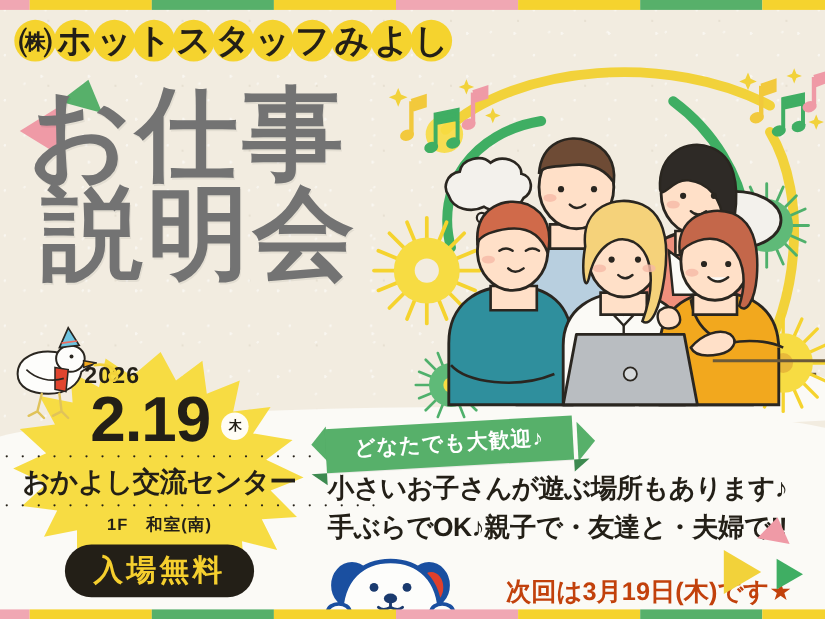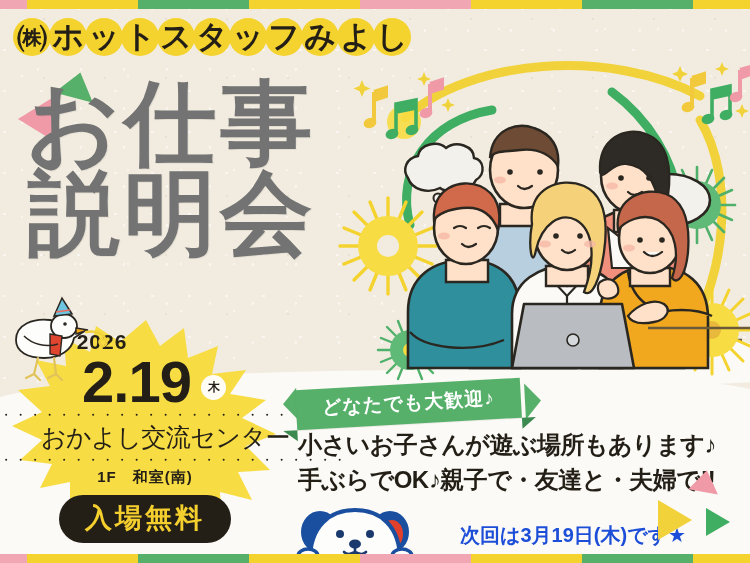--- a/index.html
+++ b/index.html
@@ -65,21 +65,21 @@
   .title{
     position:absolute;left:26px;top:78px;z-index:24;
     color:#737373;
     font-weight:700;
     font-size:92px;
     line-height:0.98;
     letter-spacing:4px;
     text-shadow:1px 1px 0 rgba(0,0,0,.06);
   }
   .title div{white-space:nowrap;}
-  .title .l2{margin-left:2px;}
+  .title .l2{margin-left:12px;}
 
   
   .tri{position:absolute;width:0;height:0;}
 
   
   .people{position:absolute;left:400px;top:100px;width:350px;height:270px;z-index:14;}
 
   
   .splash{position:absolute;left:8px;top:318px;width:280px;height:210px;z-index:16;}
   .date-block{position:absolute;left:0;top:330px;width:290px;z-index:20;text-align:center;color:#231f17;}
@@ -88,21 +88,21 @@
     font-size:58px;font-weight:700;line-height:0.95;letter-spacing:-1px;
     display:inline-flex;align-items:flex-end;margin-left:18px;
   }
   .dow{
     display:inline-block;width:25px;height:25px;border-radius:50%;
     background:#fffdf5;color:#231f17;font-size:12px;font-weight:700;
     line-height:25px;text-align:center;margin-left:10px;margin-bottom:9px;
   }
   .time{font-size:28px;font-weight:700;letter-spacing:0px;margin-top:1px;}
   .dots{font-size:12px;letter-spacing:2.5px;color:#231f17;line-height:8px;margin:2px 0;}
-  .place{font-size:25px;font-weight:400;letter-spacing:-0.5px;text-align:right;}
+  .place{font-size:25px;font-weight:700;letter-spacing:-0.5px;}
   .room{font-size:15px;font-weight:700;margin-top:4px;letter-spacing:1px;}
   .free-pill{
     display:inline-block;margin-top:8px;
     background:#231f17;color:#f5cf2e;
     font-size:27px;font-weight:700;letter-spacing:3px;
     padding:5px 26px 7px;border-radius:26px;
   }
 
   
   .ribbon{
@@ -119,21 +119,21 @@
   .ribbon-left,.ribbon-right{position:absolute;top:100%;width:0;height:0;}
 
   
   .copy{
     position:absolute;left:298px;top:428px;z-index:26;
     color:#231f17;font-weight:700;font-size:24px;line-height:1.45;
     letter-spacing:-0.5px;
   }
   .next-time{
     position:absolute;left:460px;top:522px;z-index:26;
-    color:#1d4ed8;font-weight:700;font-size:20px;letter-spacing:0;
+    color:#c2410c;font-weight:700;font-size:23px;letter-spacing:0;
   }
 
   
   .bird{position:absolute;left:2px;top:296px;width:110px;height:86px;z-index:21;}
   
   .dog{position:absolute;left:296px;top:498px;width:118px;height:62px;z-index:30;}
 </style>
 </head>
 <body>
 

